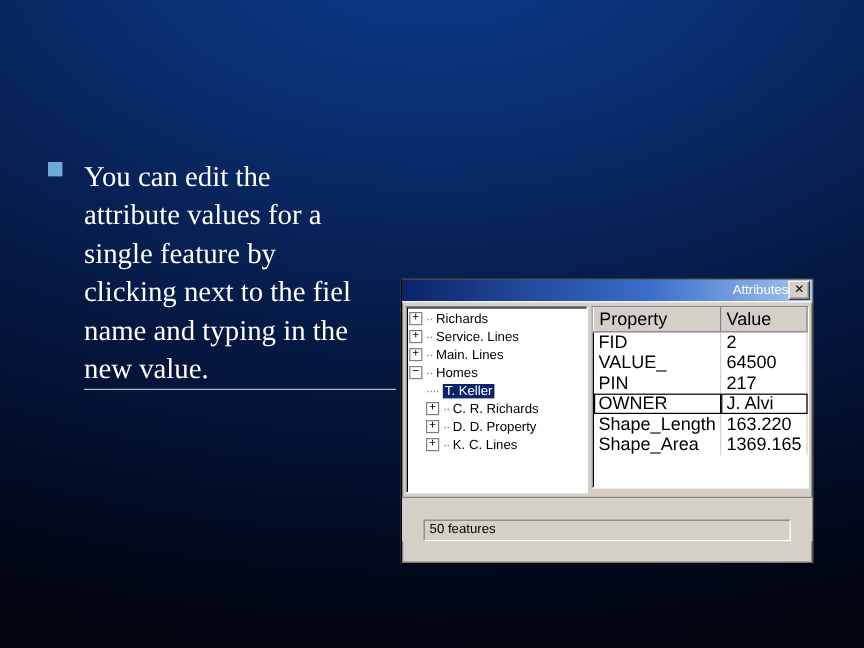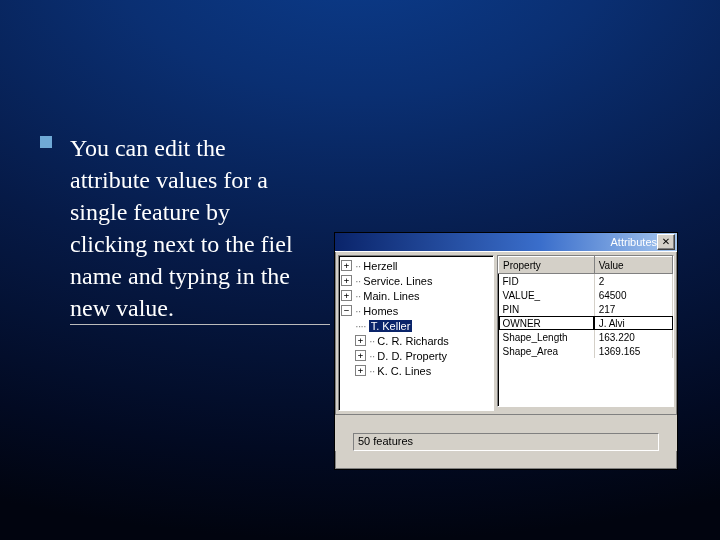--- a/index.html
+++ b/index.html
@@ -40,21 +40,21 @@
   .exp{
     width:9px;height:9px;border:1px solid #808080;background:#fff;margin-right:3px;
     display:inline-flex;align-items:center;justify-content:center;font-size:9px;line-height:7px;color:#000;
     font-family:monospace;
   }
   .dots{color:#808080;margin-right:3px;letter-spacing:-1px;}
   .indent1{padding-left:14px;}
   .sel{background:#0a246a;color:#fff;padding:0 2px;}
   .grid{flex:1;height:150px;margin:3px 3px 3px 0;background:#fff;
         border:1px solid #808080;border-right-color:#fff;border-bottom-color:#fff;box-shadow:inset 1px 1px 0 #000;}
-  table.props{width:100%;border-collapse:collapse;font-size:10px;}
+  table.props{width:100%;border-collapse:collapse;font-size:15px;}
   table.props th{background:#d4d0c8;text-align:left;font-weight:normal;padding:1px 4px;
                  border:1px solid #808080;border-top-color:#fff;border-left-color:#fff;height:14px;}
   table.props td{padding:0 4px;height:14px;border-right:1px solid #d4d0c8;}
   tr.selrow td{outline:1px solid #000;outline-offset:-1px;}
   .statusbar{border-top:1px solid #808080;background:#d4d0c8;}
   .statusinset{margin:18px;padding:1px 4px;border:1px solid #808080;border-right-color:#fff;border-bottom-color:#fff;height:14px;font-size:11px;background:#d4d0c8;}
 </style>
 </head>
 <body>
 
@@ -80,21 +80,21 @@
       <span class="closebtn">
         <span>✕</span>
       </span>
     </div>
 
     <div class="body">
       <div class="pane tree">
         <div class="row">
           <span class="exp">+</span>
             <span class="dots">··</span>
-            <span>Herzell</span>
+            <span>Richards</span>
         </div>
         <div class="row">
           <span class="exp">+</span>
             <span class="dots">··</span>
             <span>Service. Lines</span>
         </div>
         <div class="row">
           <span class="exp">+</span>
             <span class="dots">··</span>
             <span>Main. Lines</span>

